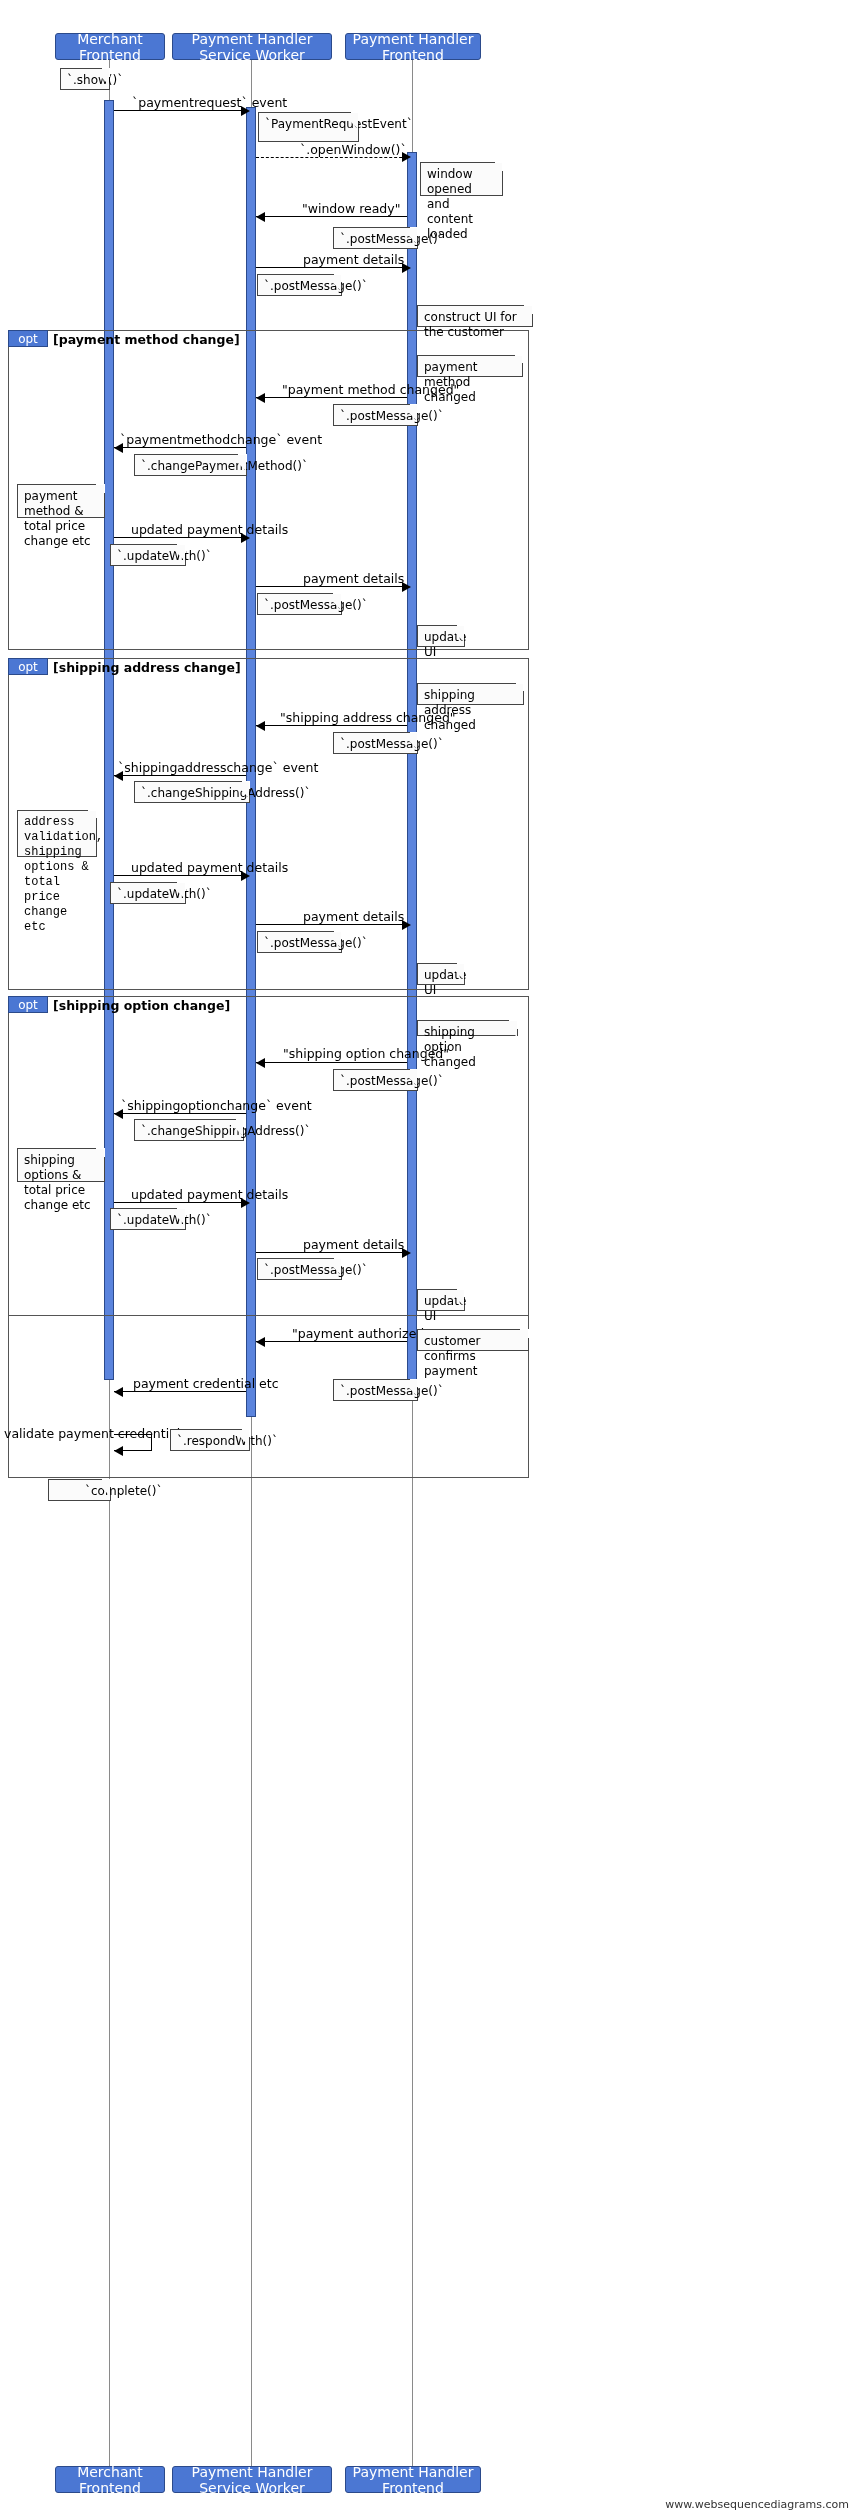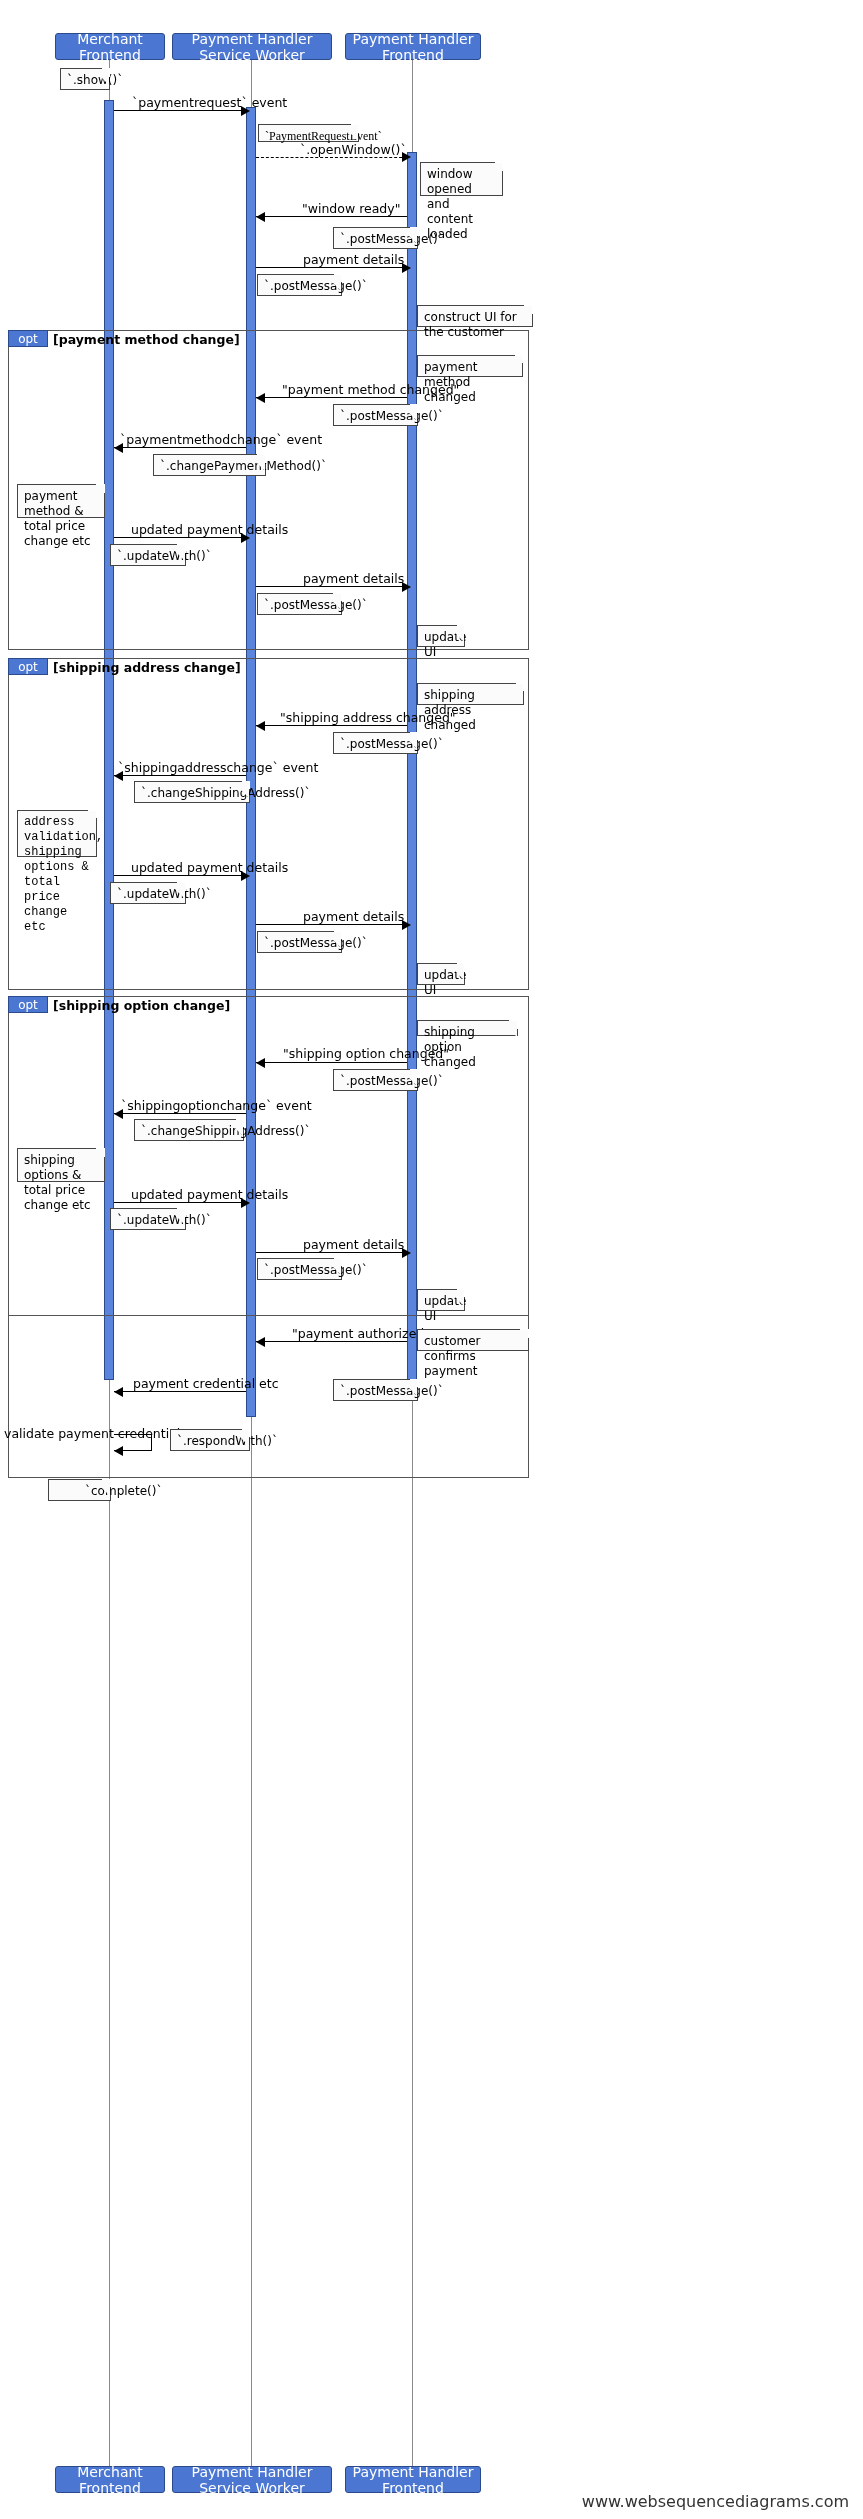--- a/index.html
+++ b/index.html
@@ -47,21 +47,21 @@
   }
   .frame{position:absolute;border:1px solid #555;box-sizing:border-box;background:transparent;}
   .frame-tab{
     position:absolute;background:#4b77d3;border:1px solid #2b4a8b;
     color:#fff;font-size:12px;text-align:center;
     display:flex;align-items:center;justify-content:center;box-sizing:border-box;
   }
   .frame-label{position:absolute;font-size:12.5px;color:#000;white-space:nowrap;font-weight:bold;}
   .selfloop{position:absolute;border:1px solid #000;border-left:none;box-sizing:border-box;}
   .footer{
-    position:absolute;right:14px;bottom:8px;font-size:16px;color:#333;
+    position:absolute;right:14px;bottom:8px;font-size:11px;color:#333;
     font-family:"DejaVu Sans", sans-serif;
   }
 </style>
 </head>
 <body>
 
 <div id="canvas">
 
 
   <div class="lifeline" style="left:109px;top:60px;height:2406px;"></div>
@@ -172,30 +172,30 @@
 
   <div class="arrow-line" style="left:114px;top:1391px;width:132px;"></div>
   <div class="arrow-head left" style="left:114px;top:1387px;"></div>
   <div class="msg" style="left:133px;top:1376px;">payment credential etc</div>
 
   <div class="selfloop" style="left:114px;top:1434px;width:38px;height:17px;"></div>
   <div class="arrow-head left" style="left:114px;top:1446px;"></div>
   <div class="msg" style="left:4px;top:1426px;">validate payment credential</div>
 
   <div class="note" style="left:60px;top:68px;width:50px;height:22px;text-align:center;"><span class="fold"></span><span>`.show()`</span></div>
-  <div class="note" style="left:258px;top:124px;width:101px;height:18px;font-family:Liberation Serif, serif;"><span class="fold"></span><span>`PaymentRequestEvent`</span></div>
+  <div class="note" style="left:258px;top:112px;width:101px;height:30px;"><span class="fold"></span><span>`PaymentRequestEvent`</span></div>
   <div class="note" style="left:420px;top:162px;width:83px;height:34px;"><span class="fold"></span><span>window opened
 and content loaded</span></div>
   <div class="note" style="left:333px;top:227px;width:85px;height:22px;"><span class="fold"></span><span>`.postMessage()`</span></div>
   <div class="note" style="left:257px;top:274px;width:85px;height:22px;"><span class="fold"></span><span>`.postMessage()`</span></div>
   <div class="note" style="left:417px;top:305px;width:116px;height:22px;"><span class="fold"></span><span>construct UI for the customer</span></div>
 
   <div class="note" style="left:417px;top:355px;width:106px;height:22px;"><span class="fold"></span><span>payment method changed</span></div>
   <div class="note" style="left:333px;top:404px;width:85px;height:22px;"><span class="fold"></span><span>`.postMessage()`</span></div>
-  <div class="note" style="left:134px;top:454px;width:113px;height:22px;margin-left:19px;"><span class="fold"></span><span>`.changePaymentMethod()`</span></div>
+  <div class="note" style="left:134px;top:454px;width:113px;height:22px;"><span class="fold"></span><span>`.changePaymentMethod()`</span></div>
   <div class="note" style="left:17px;top:484px;width:88px;height:34px;"><span class="fold"></span><span>payment method &amp;
 total price change etc</span></div>
   <div class="note" style="left:110px;top:544px;width:76px;height:22px;"><span class="fold"></span><span>`.updateWith()`</span></div>
   <div class="note" style="left:257px;top:593px;width:85px;height:22px;"><span class="fold"></span><span>`.postMessage()`</span></div>
   <div class="note" style="left:417px;top:625px;width:48px;height:22px;"><span class="fold"></span><span>update UI</span></div>
 
   <div class="note" style="left:417px;top:683px;width:107px;height:22px;"><span class="fold"></span><span>shipping address changed</span></div>
   <div class="note" style="left:333px;top:732px;width:85px;height:22px;"><span class="fold"></span><span>`.postMessage()`</span></div>
   <div class="note" style="left:134px;top:781px;width:116px;height:22px;"><span class="fold"></span><span>`.changeShippingAddress()`</span></div>
   <div class="note" style="left:17px;top:810px;width:80px;height:47px;font-family:Liberation Mono, monospace;"><span class="fold"></span><span>address validation,

